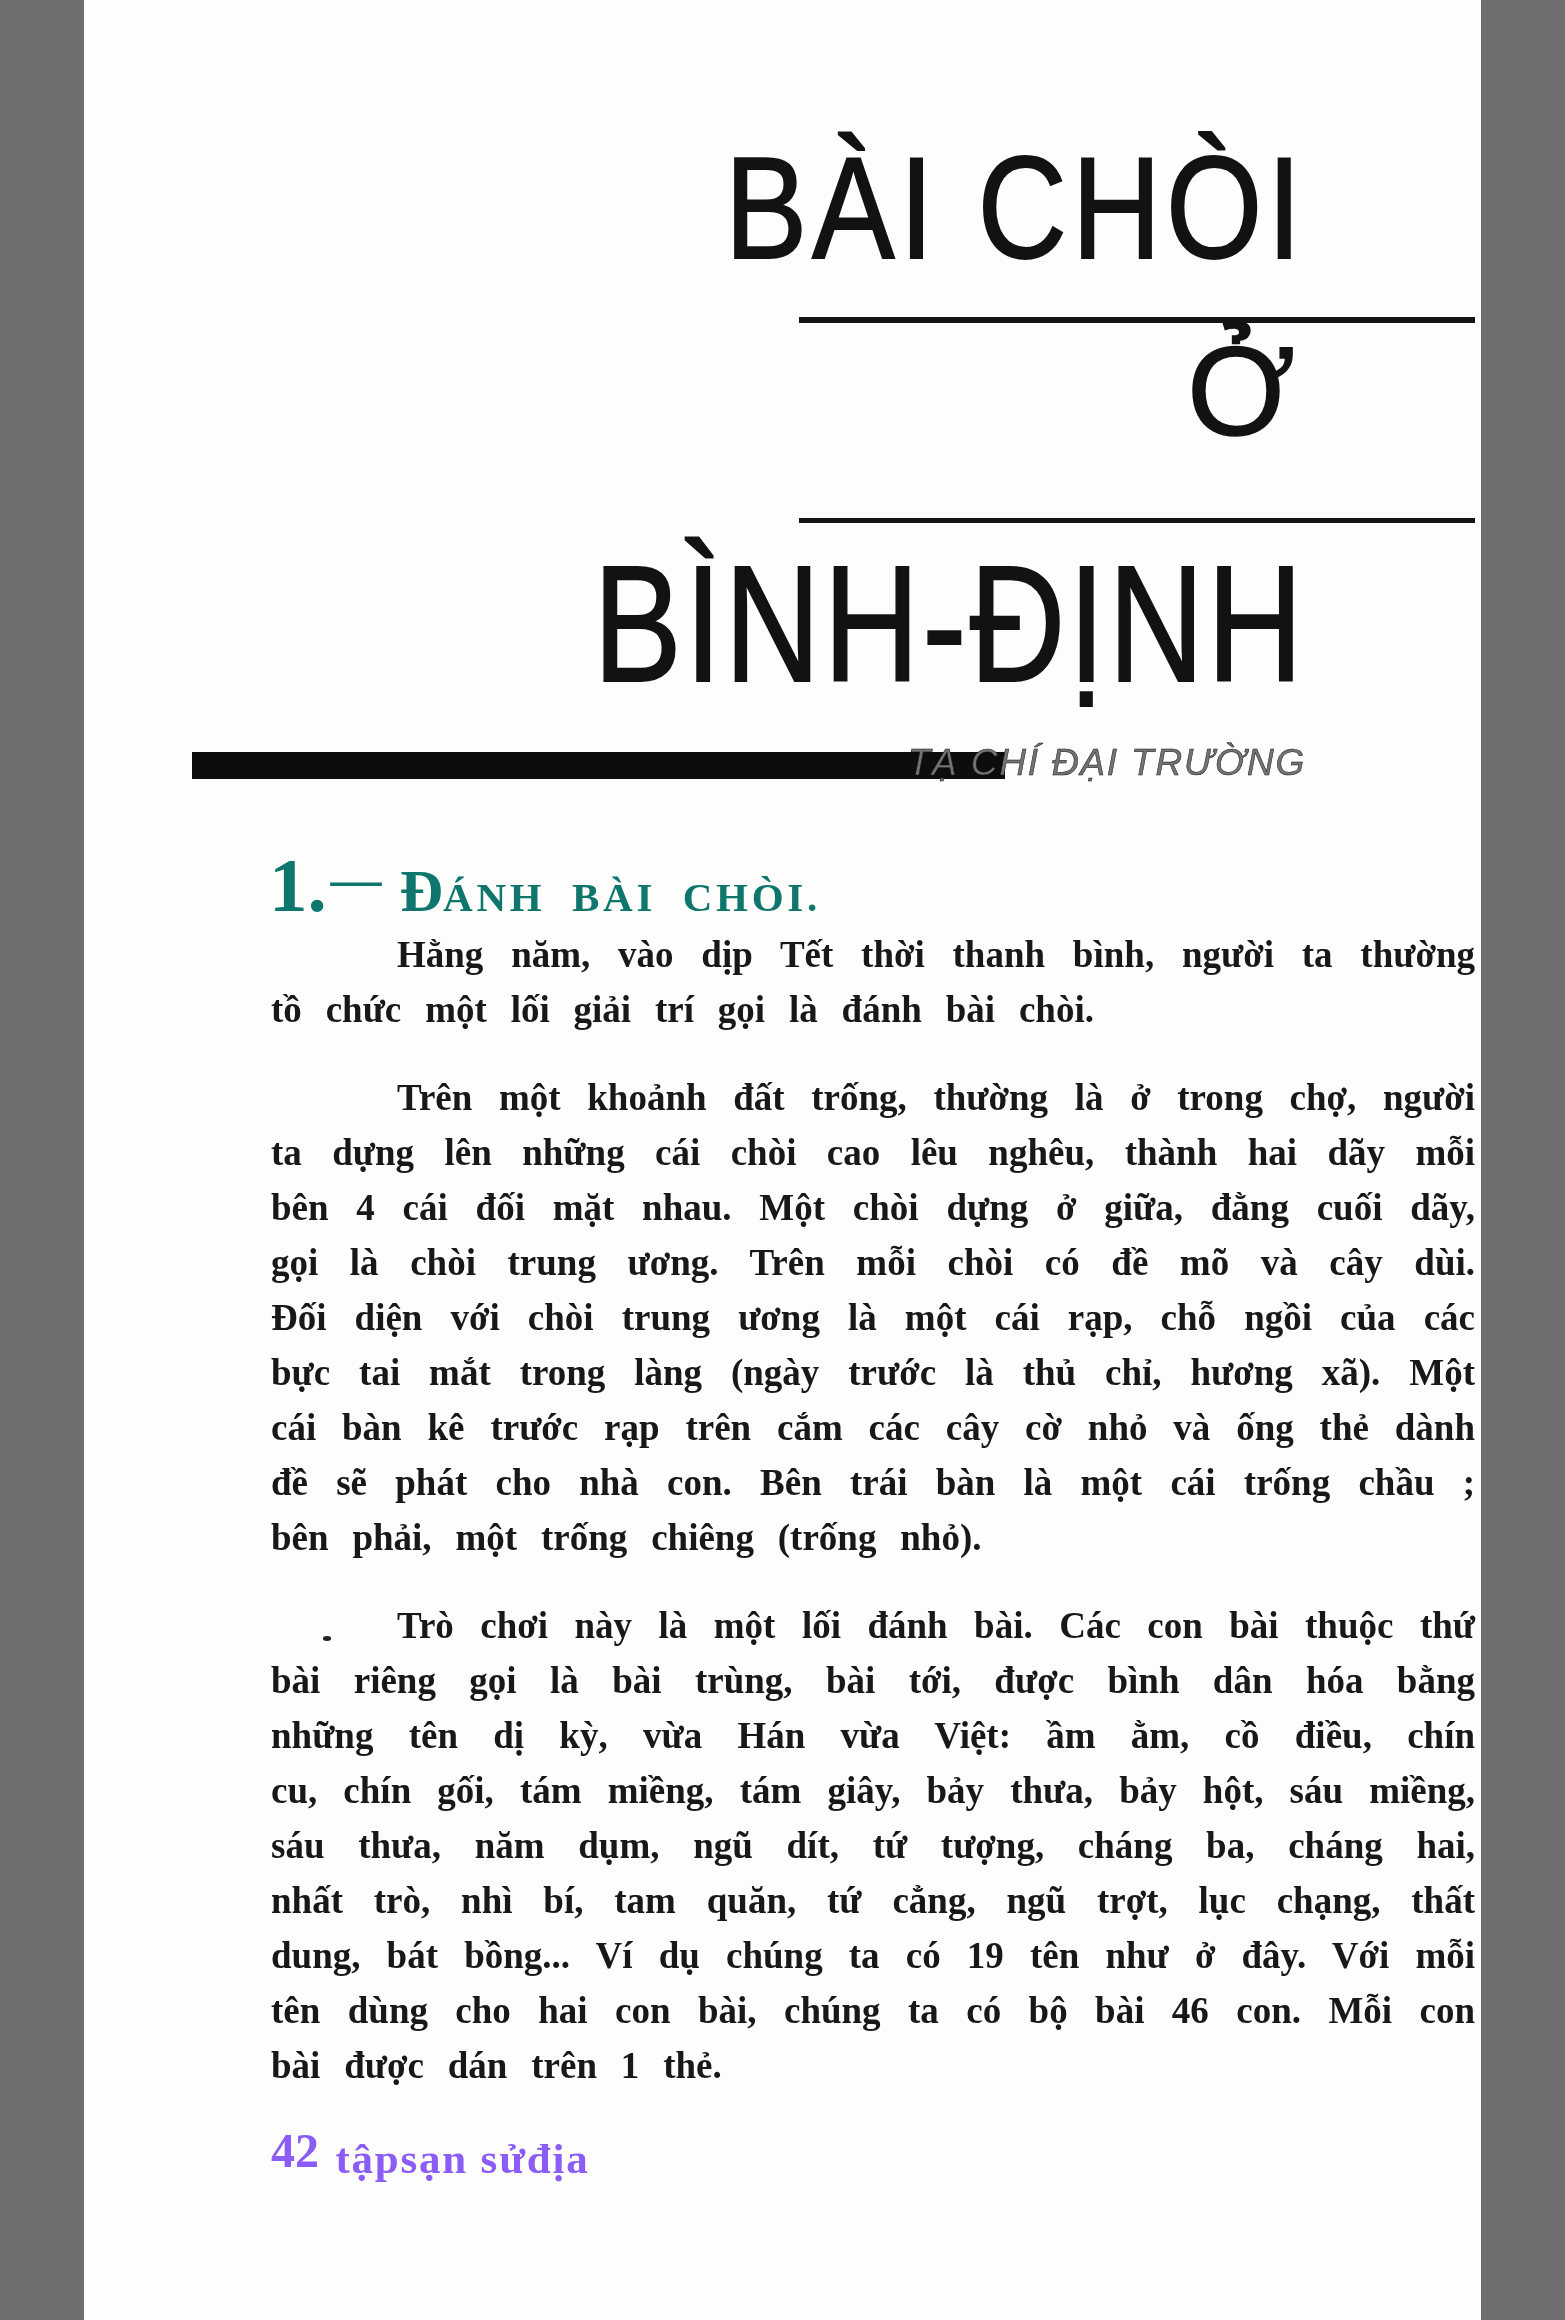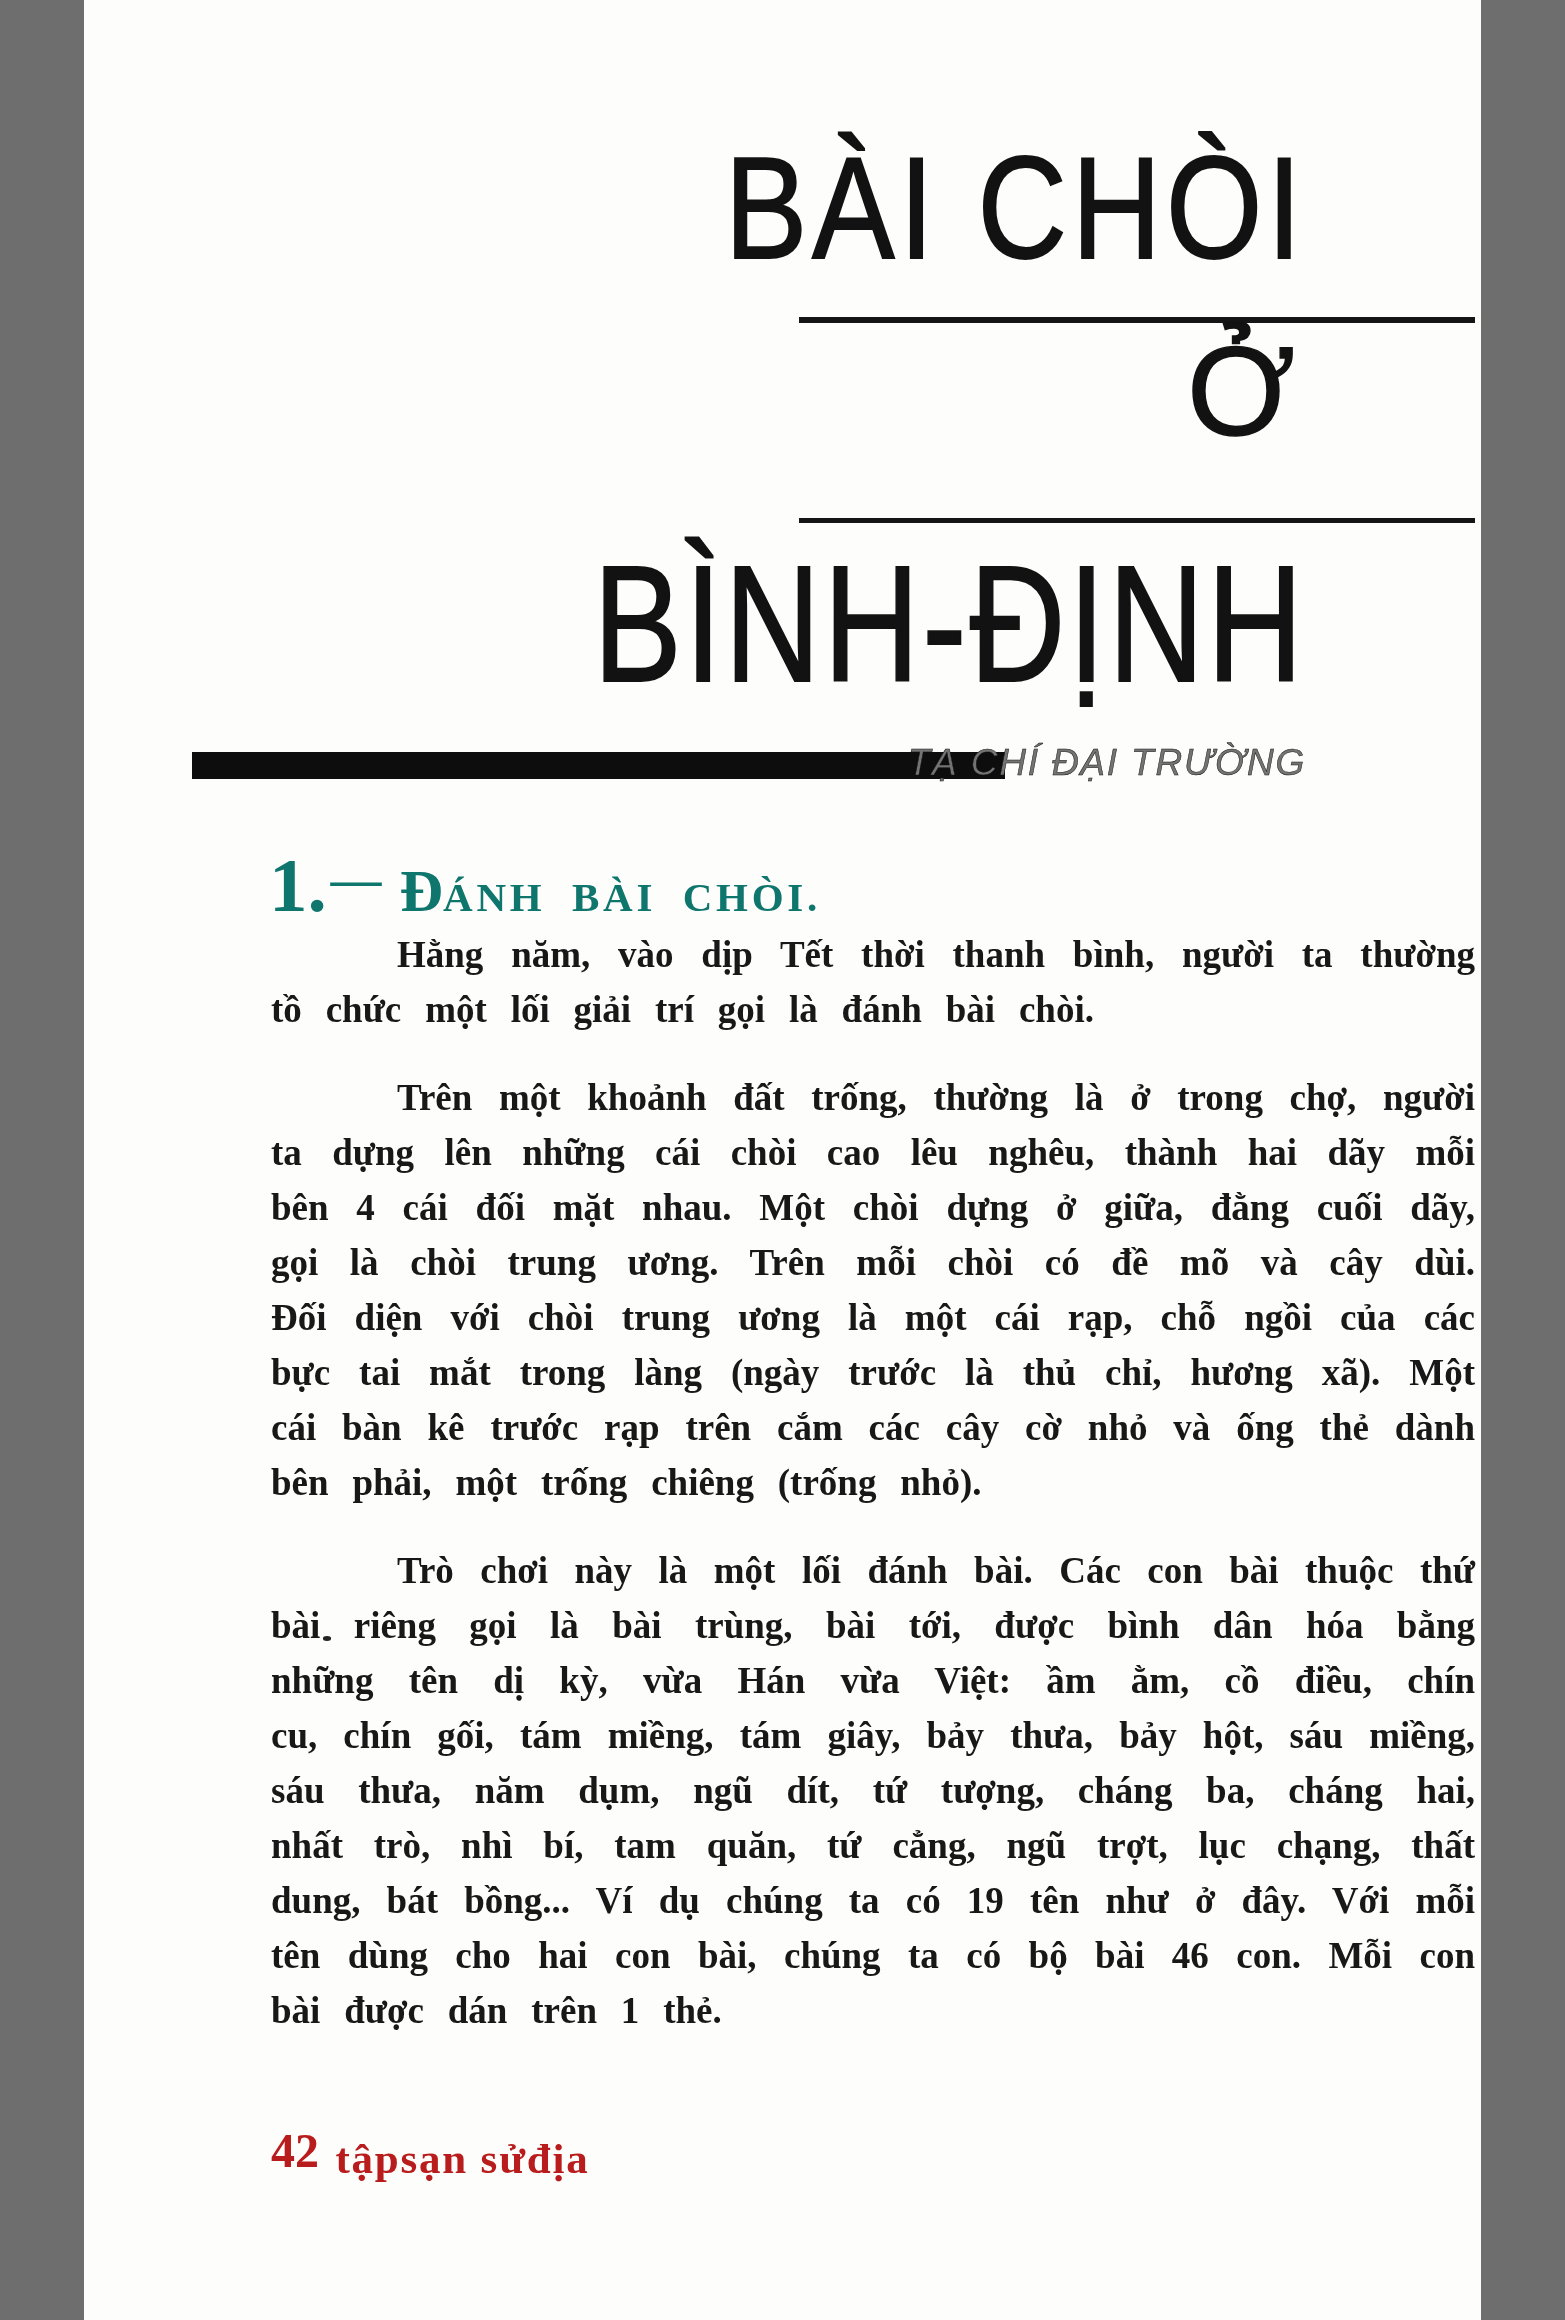--- a/index.html
+++ b/index.html
@@ -39,21 +39,21 @@
     position:absolute;left:187px;top:927px;width:1204px;
     font-weight:700;font-size:37px;line-height:55px;color:#181818;
   }
   .para{margin:0;}
   .para + .para{margin-top:33px;}
   .line{width:100%;text-align:justify;text-align-last:justify;}
   .line.first{padding-left:126px;box-sizing:border-box;}
   .line.last{text-align-last:left;word-spacing:14.6px;}
   .speck{position:absolute;left:239px;top:1636px;width:8.2px;height:4.6px;background:#242424;border-radius:50%;}
   
-  .footer{position:absolute;left:187px;top:2129px;white-space:nowrap;color:#b91c1c;}
+  .footer{position:absolute;left:187px;top:2129px;white-space:nowrap;color:#8b5cf6;}
   .pgnum{display:inline-block;font-size:48px;font-weight:700;transform:translateY(-6.4px);}
   .journal{font-size:43px;font-weight:700;margin-left:16.4px;letter-spacing:1.8px;}
 </style>
 </head>
 <body>
 
 <div class="page">
 
   <header>
     <div class="title t1">BÀI CHÒI</div>
@@ -77,20 +77,21 @@
     </section>
 
     <section class="para">
       <div class="line first">Trên một khoảnh đất trống, thường là ở trong chợ, người</div>
       <div class="line">ta dựng lên những cái chòi cao lêu nghêu, thành hai dãy mỗi</div>
       <div class="line">bên 4 cái đối mặt nhau. Một chòi dựng ở giữa, đằng cuối dãy,</div>
       <div class="line">gọi là chòi trung ương. Trên mỗi chòi có đề mõ và cây dùi.</div>
       <div class="line">Đối diện với chòi trung ương là một cái rạp, chỗ ngồi của các</div>
       <div class="line">bực tai mắt trong làng (ngày trước là thủ chỉ, hương xã). Một</div>
       <div class="line">cái bàn kê trước rạp trên cắm các cây cờ nhỏ và ống thẻ dành</div>
+      <div class="line">đề sẽ phát cho nhà con. Bên trái bàn là một cái trống chầu ;</div>
       <div class="line last">bên phải, một trống chiêng (trống nhỏ).</div>
     </section>
 
     <section class="para">
       <div class="line first">Trò chơi này là một lối đánh bài. Các con bài thuộc thứ</div>
       <div class="line">bài riêng gọi là bài trùng, bài tới, được bình dân hóa bằng</div>
       <div class="line">những tên dị kỳ, vừa Hán vừa Việt: ầm ằm, cồ điều, chín</div>
       <div class="line">cu, chín gối, tám miềng, tám giây, bảy thưa, bảy hột, sáu miềng,</div>
       <div class="line">sáu thưa, năm dụm, ngũ dít, tứ tượng, cháng ba, cháng hai,</div>
       <div class="line">nhất trò, nhì bí, tam quăn, tứ cẳng, ngũ trợt, lục chạng, thất</div>

